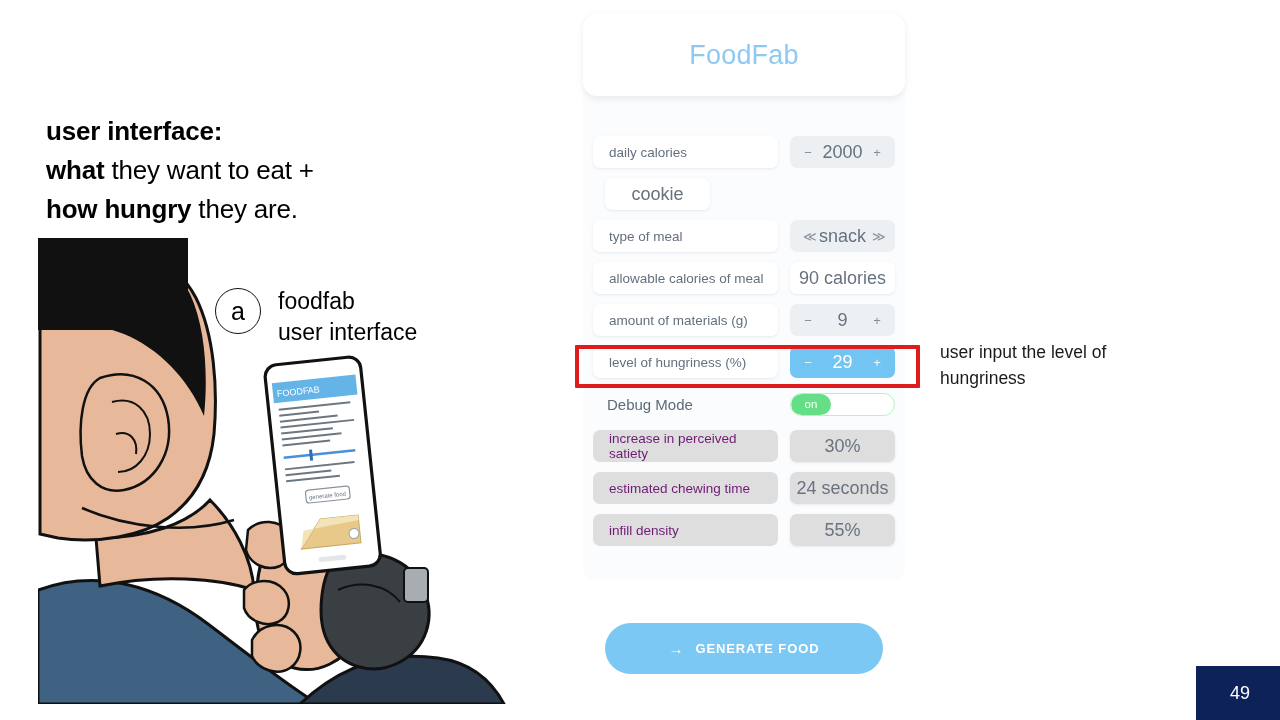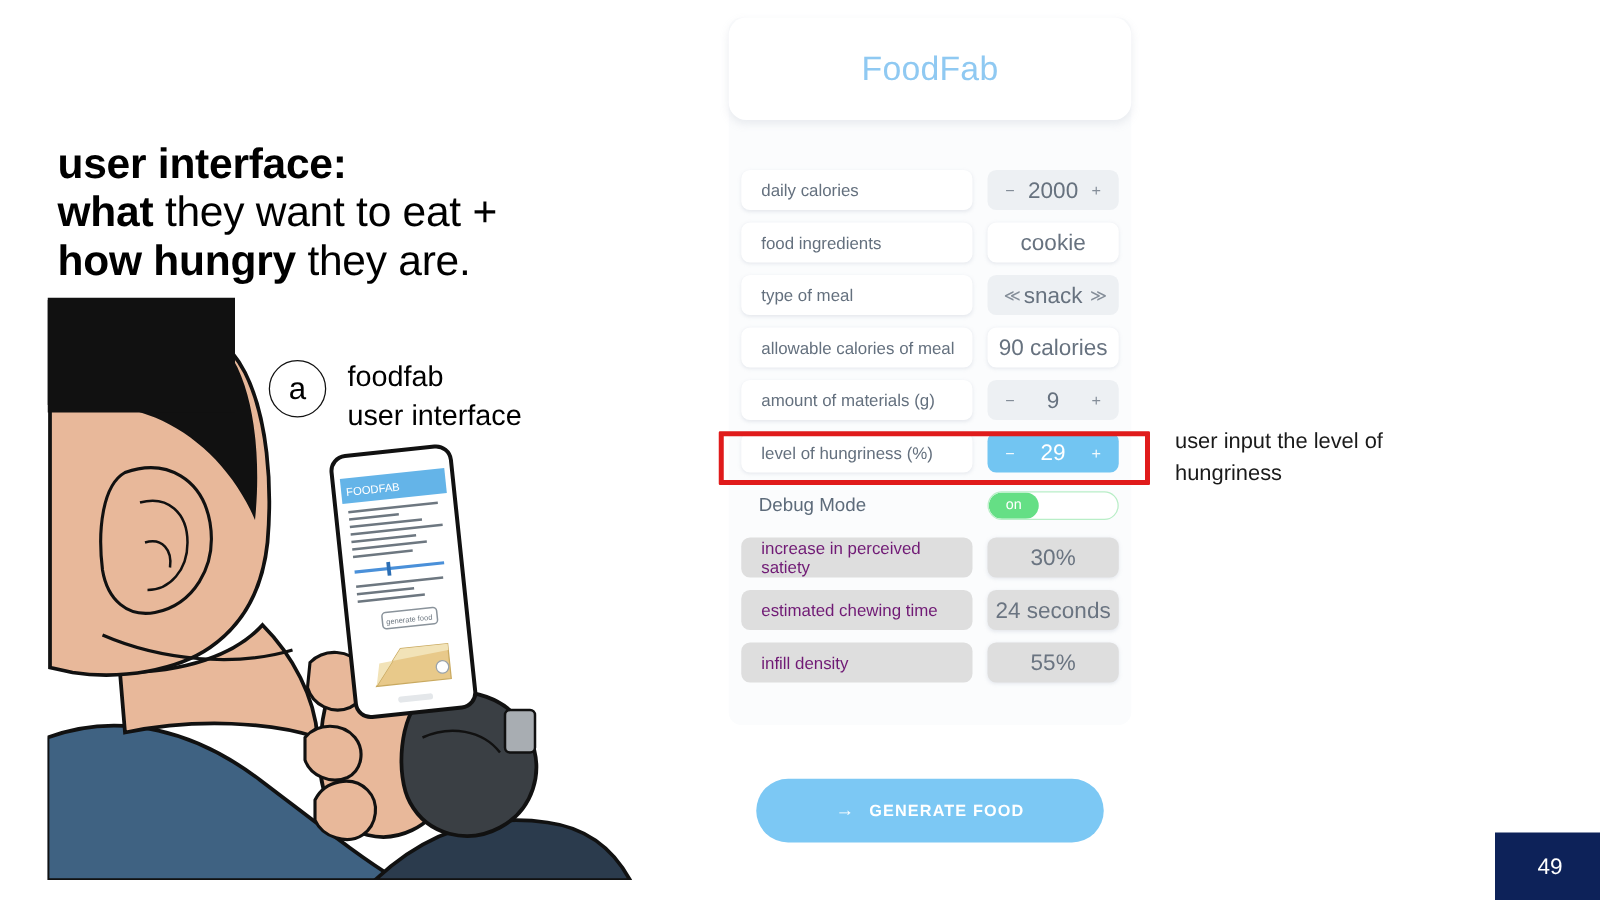--- a/index.html
+++ b/index.html
@@ -7,21 +7,21 @@
     width: 1280px; height: 720px;
     background: #ffffff;
     font-family: "Liberation Sans", sans-serif;
     overflow: hidden;
   }
   .slide { position: relative; width: 1280px; height: 720px; background: #fff; }
 
   
   .headline {
     position: absolute; left: 46px; top: 112px;
-    font-size: 34px; line-height: 39px; color: #000;
+    font-size: 26px; line-height: 39px; color: #000;
     letter-spacing: -0.2px; white-space: nowrap;
   }
   .headline .b { font-weight: bold; }
   .headline .r { font-weight: normal; }
   .headline-line { display: block; }
 
   
   .caption { position: absolute; left: 215px; top: 286px; display: flex; align-items: flex-start; }
   .circle-a {
     width: 46px; height: 46px; border: 1.6px solid #111; border-radius: 50%;
@@ -207,21 +207,20 @@
   <div class="rows" id="rows">
       <div class="row">
         <div class="lbl">daily calories</div>
         <div class="ctl stepper">
           <span class="sym">−</span>
           <span class="val">2000</span>
           <span class="sym">+</span>
         </div>
       </div>
       <div class="row">
-        <div class="lbl">food ingredients</div>
         <div class="ctl plainval">
           <span class="val">cookie</span>
         </div>
       </div>
       <div class="row">
         <div class="lbl">type of meal</div>
         <div class="ctl stepper">
           <span class="sym">≪</span>
           <span class="val">snack</span>
           <span class="sym">≫</span>

